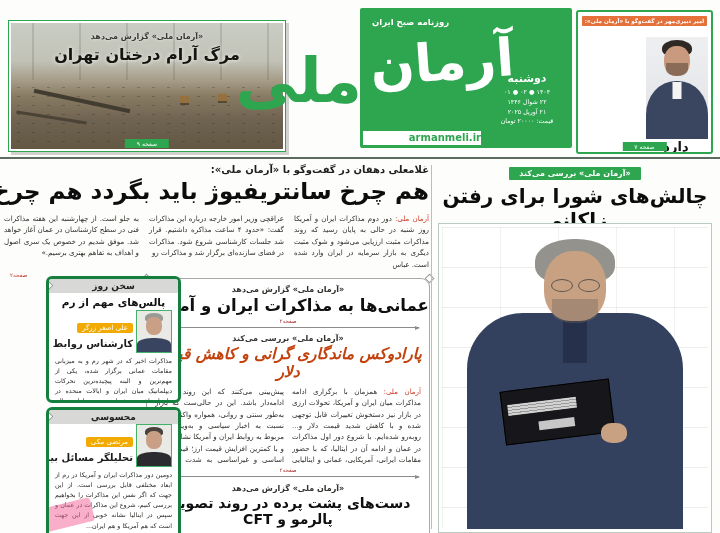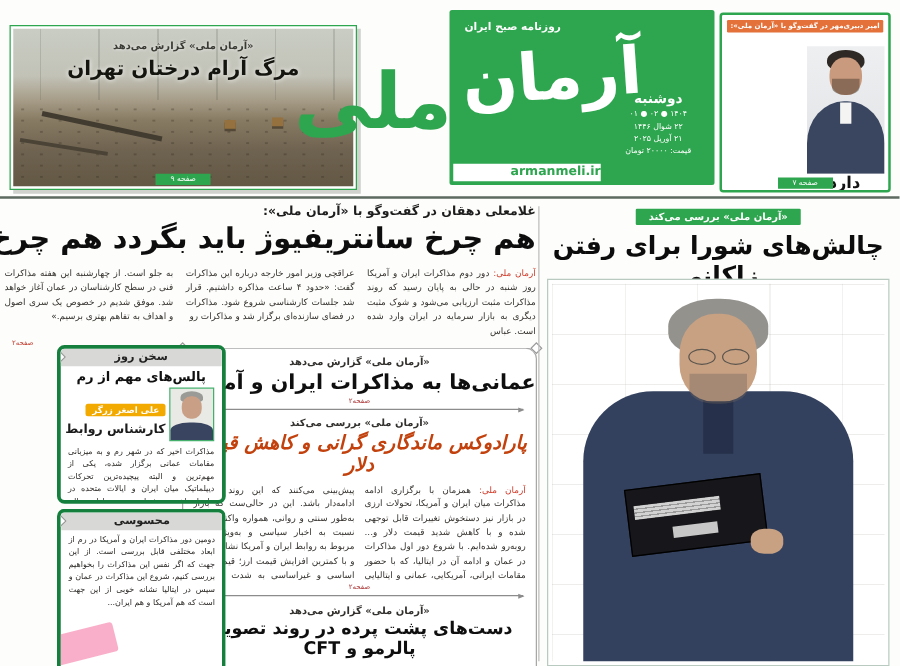--- a/index.html
+++ b/index.html
@@ -104,21 +104,21 @@
     font-size:9px; font-weight:bold; color:#222; }
   .sb-header .diamond { left:-4px; top:3px; }
   .sb-title { text-align:center; font-size:10.5px; font-weight:bold; color:#101010; margin:3px 0 2px; }
   .author-row { position:relative; height:44px; }
   .author-photo { position:absolute; right:7px; top:1px; width:34px; height:41px;
     background:#e9e9e6; outline:1.5px solid #45b06c; }
   .ap-hair { position:absolute; top:2px; left:50%; transform:translateX(-50%); width:18px; height:9px; border-radius:50% 50% 30% 30%; }
   .ap-face { position:absolute; top:6px; left:50%; transform:translateX(-50%); width:16px; height:18px; background:#c9a086; border-radius:45%; }
   .ap-suit { position:absolute; bottom:0; left:0; width:100%; height:14px; border-radius:45% 45% 0 0; }
   .author-name { position:absolute; right:45px; top:13px; background:#f2a900; color:#fff;
-    font-size:7px; font-weight:bold; padding:1px 5px; border-radius:2px; white-space:nowrap; }
+    font-size:7px; font-weight:normal; padding:1px 5px; border-radius:2px; white-space:nowrap; }
   .author-role { position:absolute; right:45px; top:28px; font-size:10px; font-weight:bold; color:#1c1c1c; white-space:nowrap;text-align:center; }
   .sb-body { padding:2px 6px 0; font-size:6.4px; line-height:1.58; text-align:justify; color:#2e2b28; }
   .watermark { position:absolute; left:-8px; bottom:6px; width:52px; height:24px;
     background:rgba(244,96,148,.5); transform:rotate(-14deg); border-radius:3px; }
 
   
   .right-col { position:absolute; left:436px; top:162px; width:278px; height:371px; }
   .vdiv { position:absolute; left:431px; top:165px; bottom:4px; width:1px; background:#bdbdbd; }
   .rc-kicker { display:block; width:fit-content; margin:5px auto 0; background:#2ea64f; color:#fff;
     font-size:8px; font-weight:bold; line-height:13px; padding:0 10px; border-radius:1px; }
@@ -264,20 +264,29 @@
     </div>
     <div class="sb-body">مذاکرات اخیر که در شهر رم و به میزبانی مقامات عمانی برگزار شده، یکی از مهم‌ترین و البته پیچیده‌ترین تحرکات دیپلماتیک میان ایران و ایالات متحده در ماه‌های اخیر به شمار می‌رود. با این حال، آنچه تاکنون از این گفت‌وگوها به بیرون درز کرده...</div>
 
   </div>
 
   <div class="side-box" style="top:407px; height:126px; border-radius:6px 6px 0 0; border-bottom:none;">
     <div class="sb-header">
       <span class="diamond"></span>
       <span>محسوسی</span>
     </div>
+    <div class="author-row">
+      <div class="author-photo">
+        <div class="ap-hair" style="background:#4a423c;"></div>
+        <div class="ap-face"></div>
+        <div class="ap-suit" style="background:#2b2b30;"></div>
+      </div>
+      <div class="author-name">مرتضی مکی</div>
+      <div class="author-role">تحلیلگر مسائل بین‌الملل</div>
+    </div>
     <div class="sb-body">دومین دور مذاکرات ایران و آمریکا در رم از ابعاد مختلفی قابل بررسی است. از این جهت که اگر نفس این مذاکرات را بخواهیم بررسی کنیم، شروع این مذاکرات در عمان و سپس در ایتالیا نشانه خوبی از این جهت است که هم آمریکا و هم ایران...</div>
     <div class="watermark"></div>
   </div>
 
   <div class="vdiv"></div>
   <div class="right-col">
     <span class="rc-kicker">«آرمان ملی» بررسی می‌کند</span>
     <div class="rc-headline">چالش‌های شورا برای رفتن زاکانی</div>
     <div class="photo-frame">
       <div class="photo-zakani">

